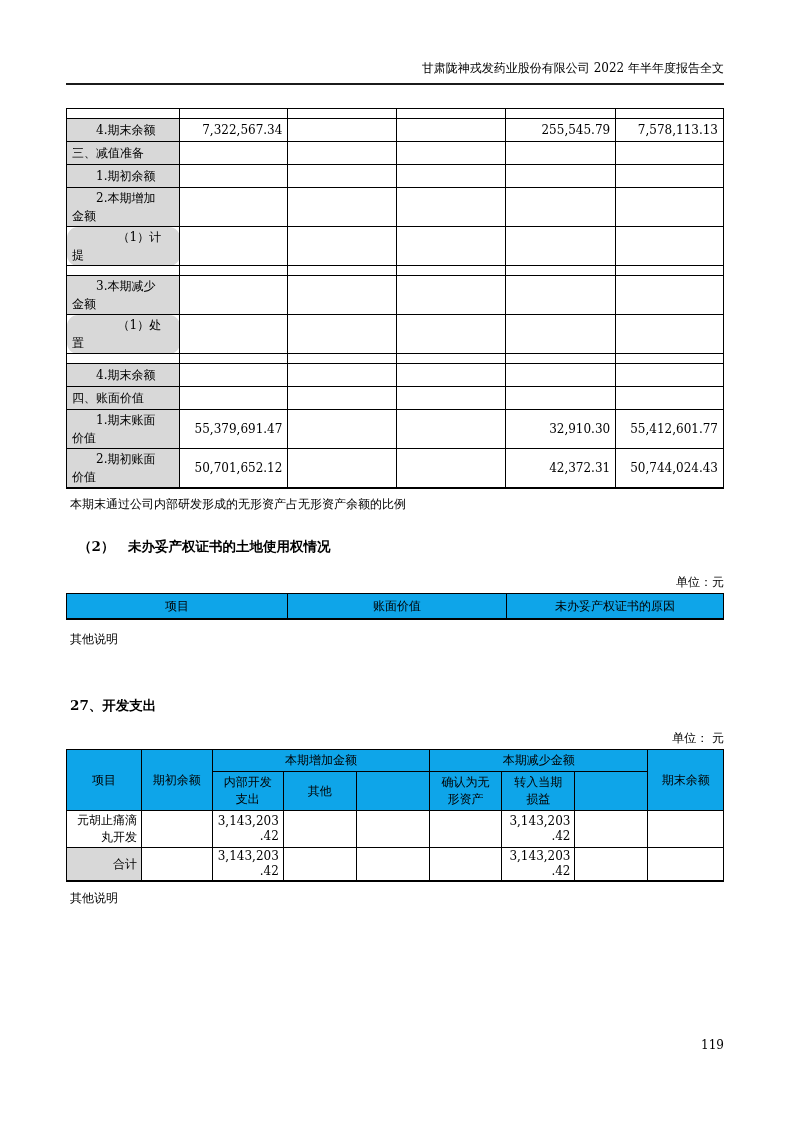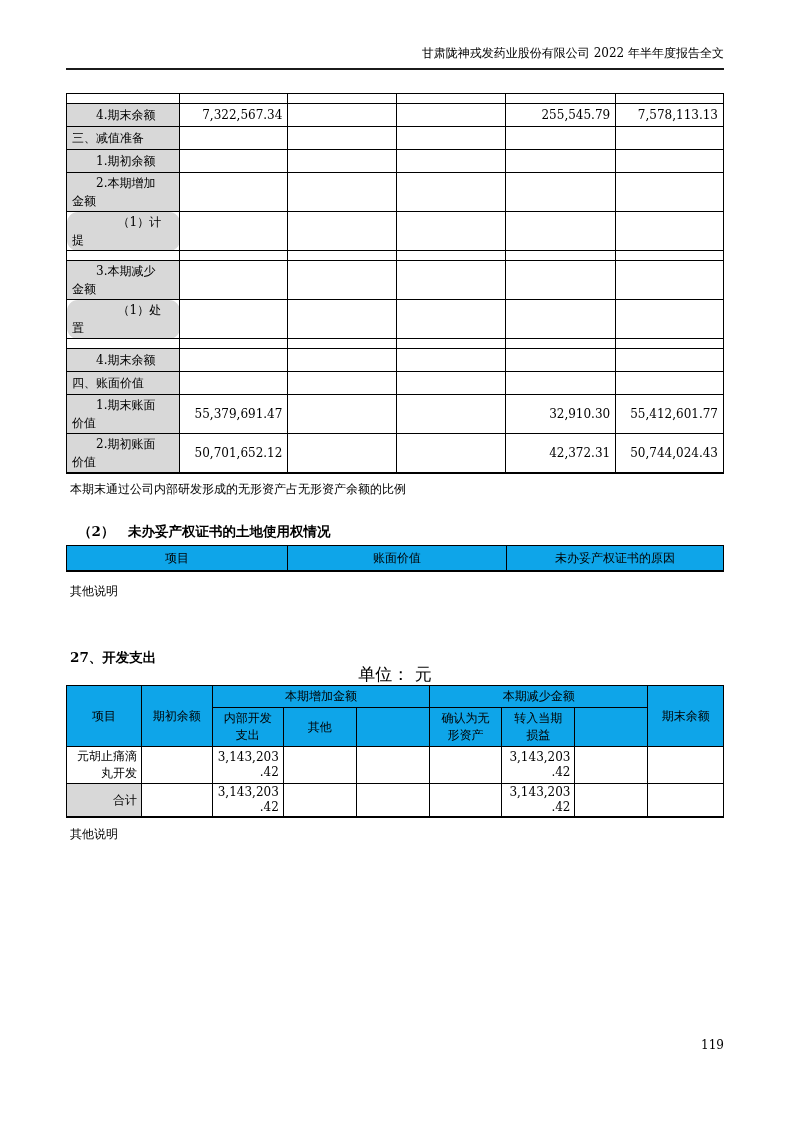--- a/index.html
+++ b/index.html
@@ -1,38 +1,38 @@
 <!DOCTYPE html>
 <html><head>
 <meta charset="utf-8">
 <style>
   html,body{margin:0;padding:0;background:#ffffff;}
   body{width:793px;height:1122px;position:relative;overflow:hidden;
        font-family:"DejaVu Serif","Liberation Serif",serif;color:#000;}
   .content{position:absolute;left:66px;top:0;width:658px;}
-  .doc-header{padding-top:46px;padding-bottom:7px;border-bottom:2px solid #1b1b1b;
+  .doc-header{padding-top:61px;padding-bottom:7px;border-bottom:2px solid #1b1b1b;
               text-align:right;font-size:12px;line-height:15px;}
   table{border-collapse:collapse;table-layout:fixed;width:100%;}
   td{border:1px solid #000;font-size:12px;line-height:18px;padding:1px 5px;
      white-space:pre-line;overflow:hidden;vertical-align:middle;word-wrap:break-word;}
   .t1{margin-top:23px;}
   .t1 tr:last-child td{border-bottom-width:2px;}
   .lbl{background:#d8d8d8;text-align:left;}
   .plain{background:#ffffff;}
   .val{text-align:right;}
   .ind0{text-indent:0;}
   .ind1{text-indent:2em;}
   .ind2{text-indent:3.8em;border-radius:11px;}
   tr.rshort td{height:9px;padding-top:0;padding-bottom:0;}
   tr.rs td{height:20px;}
   .note{font-size:12px;line-height:15px;margin-top:8px;padding-left:4px;}
   .sec-heading{margin-top:26px;font-size:13.5px;font-weight:bold;padding-left:12px;}
   .sec-heading27{margin-top:50px;font-size:13.5px;font-weight:bold;padding-left:4px;}
   .unit{margin-top:19px;text-align:right;font-size:12px;line-height:14px;}
-  .unit2{text-align:center;font-size:17px;line-height:14px;}
+  .unit2{margin-top:16px;text-align:right;font-size:12px;line-height:14px;}
   .t2{margin-top:4px;}
   .t2 td{border-bottom-width:2px;}
   .th{background:#0ea5e9;text-align:center;font-weight:normal;}
   .t2 .th{height:22px;}
   .other{margin-top:12px;font-size:12px;line-height:15px;padding-left:4px;}
   .t3{margin-top:4px;}
   .t3 .th{line-height:17px;padding:2px 3px;}
   .t3 td{padding:1px 4px;}
   .lbl3{background:#ffffff;text-align:right;line-height:17px;}
   .gray{background:#d8d8d8;}
@@ -179,20 +179,21 @@
         <td class="val">42,372.31</td>
         <td class="val">50,744,024.43</td>
       </tr>
     </tbody>
   </table>
 
   <div class="note">本期末通过公司内部研发形成的无形资产占无形资产余额的比例</div>
 
   <div class="sec-heading">（2）　未办妥产权证书的土地使用权情况</div>
 
+  <div class="unit">单位：元</div>
 
   <table class="t2">
     <colgroup>
       <col style="width:33.6%">
         <col style="width:33.4%">
         <col style="width:33.0%">
     </colgroup>
     <tbody>
       <tr>
         <td class="th">项目</td>

